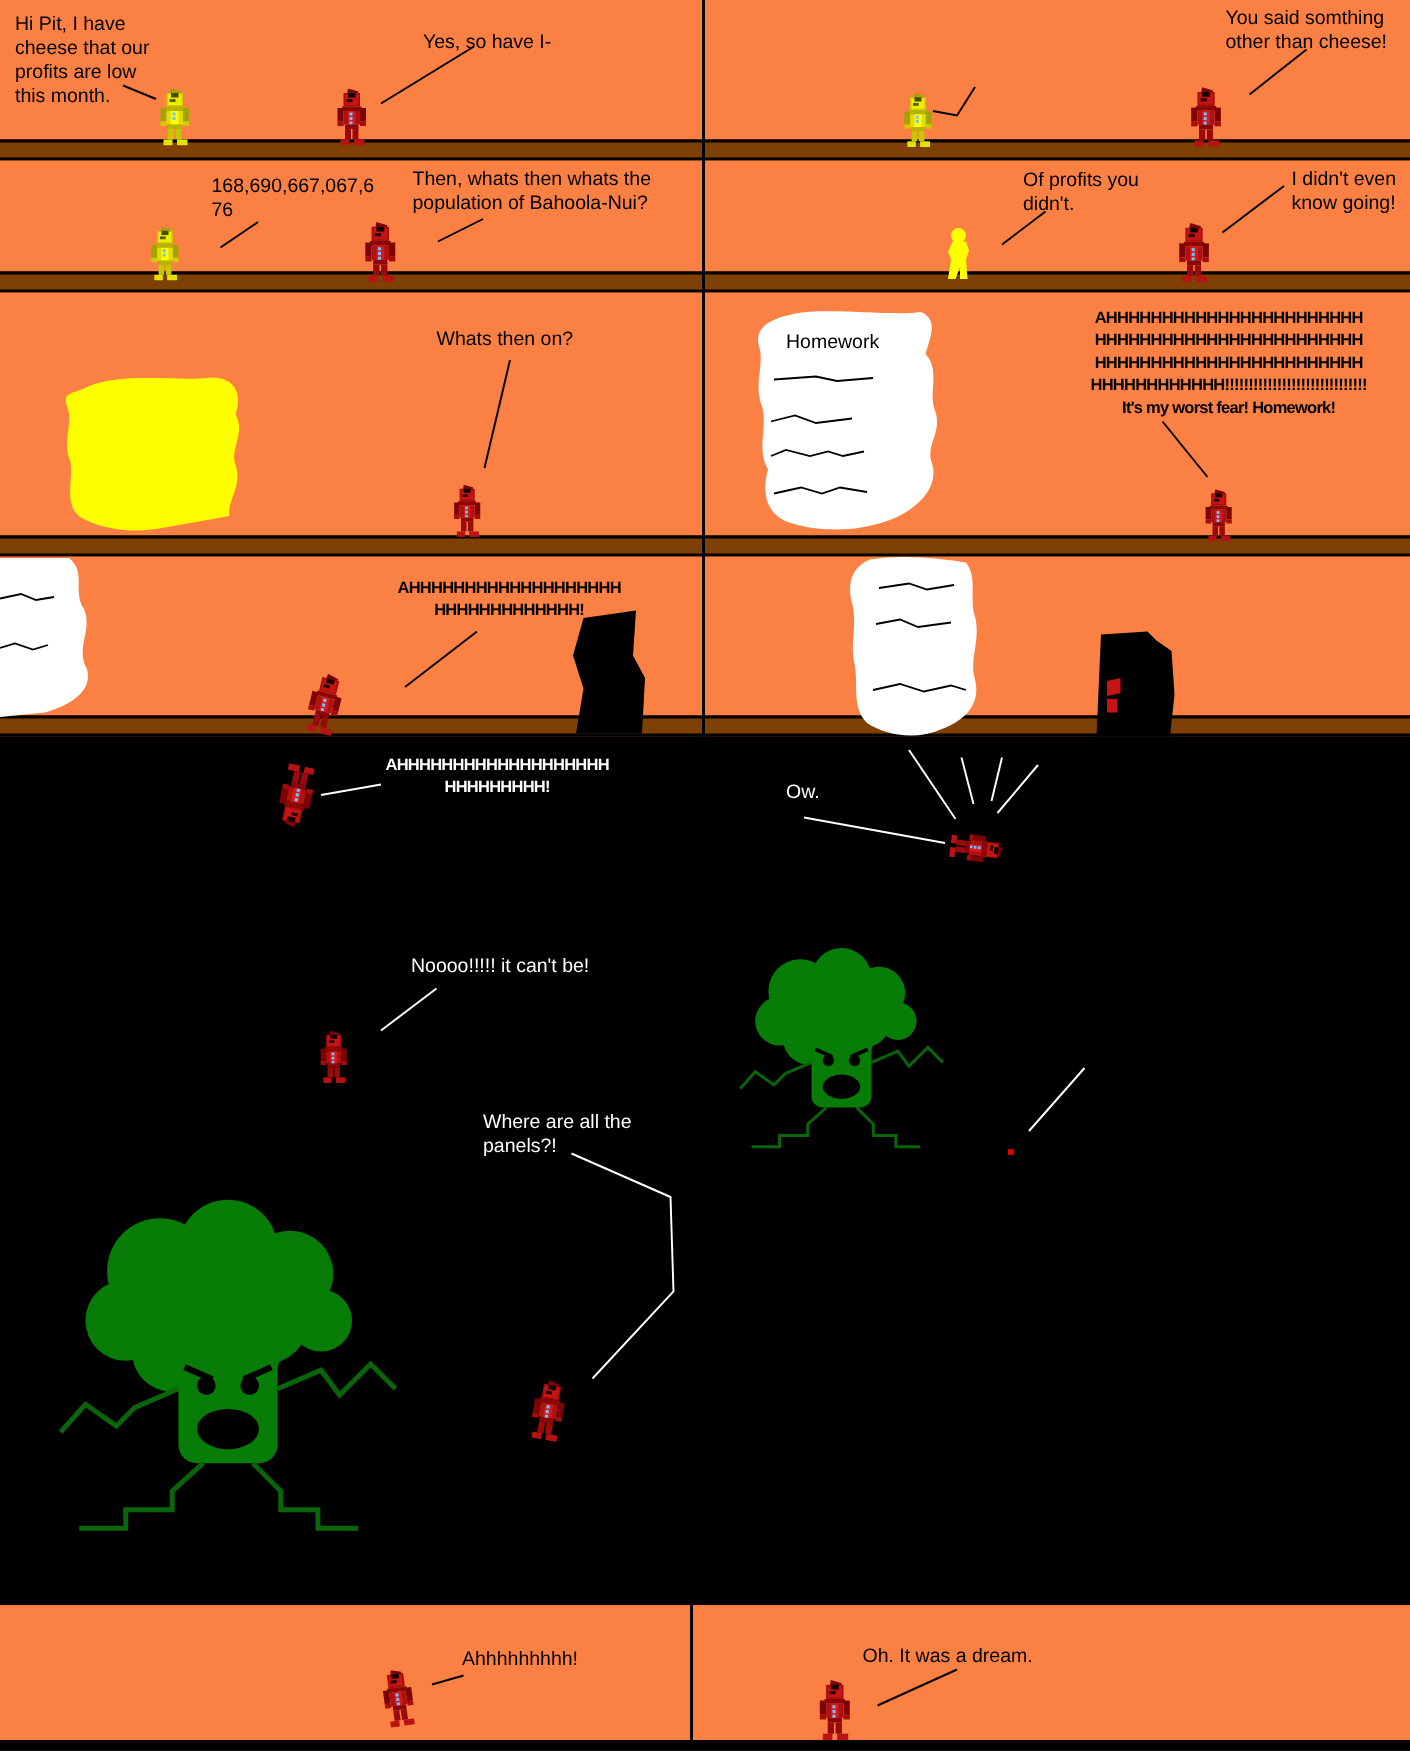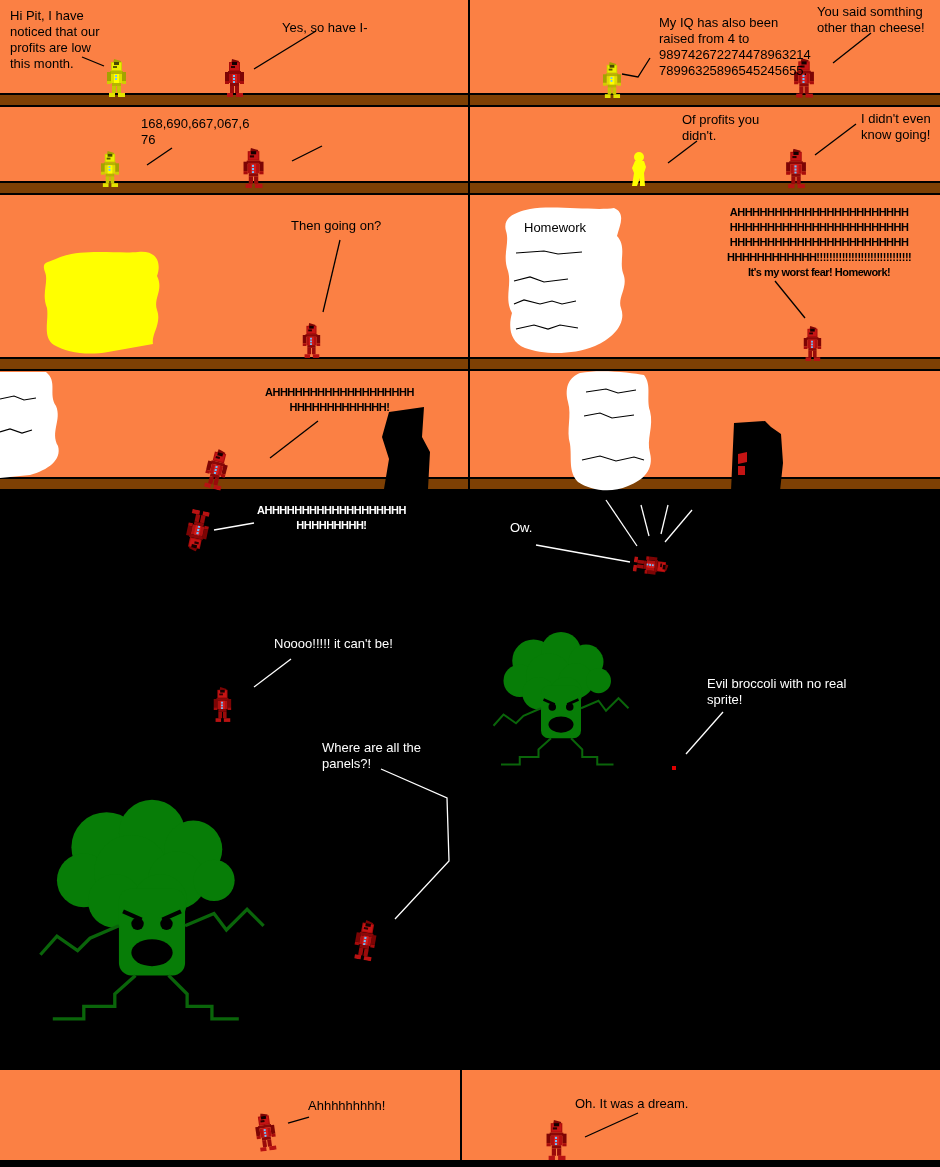--- a/index.html
+++ b/index.html
@@ -233,48 +233,44 @@
       <g>
         <line x1="606" y1="500" x2="637" y2="546"></line>
         <line x1="641" y1="505" x2="649" y2="536"></line>
         <line x1="668" y1="505" x2="661" y2="534"></line>
         <line x1="692" y1="510" x2="665" y2="542"></line>
       </g>
     </g>
   </svg>
 
   <div class="speech" style="left:10px;top:8px">Hi Pit, I have
-noticed that our
+cheese that our
 profits are low
 this month.</div>
   <div class="speech" style="left:282px;top:20px">Yes, so have I-</div>
-  <div class="speech" style="left:659px;top:15px">My IQ has also been
-raised from 4 to
-989742672274478963214
-78996325896545245655.</div>
   <div class="speech" style="left:817px;top:4px">You said somthing
 other than cheese!</div>
   <div class="speech" style="left:141px;top:116px">168,690,667,067,6
 76</div>
+  <div class="speech" style="left:275px;top:111px">Then, whats then whats the
+population of Bahoola-Nui?</div>
   <div class="speech" style="left:682px;top:112px">Of profits you
 didn't.</div>
   <div class="speech" style="left:861px;top:111px">I didn't even
 know going!</div>
-  <div class="speech" style="left:291px;top:218px">Then going on?</div>
+  <div class="speech" style="left:291px;top:218px">Whats then on?</div>
   <div class="speech scream" style="left:727px;top:205px">AHHHHHHHHHHHHHHHHHHHHHHH
 HHHHHHHHHHHHHHHHHHHHHHHH
 HHHHHHHHHHHHHHHHHHHHHHHH
 HHHHHHHHHHHH!!!!!!!!!!!!!!!!!!!!!!!!!!!!!!
 It's my worst fear! Homework!</div>
   <div class="speech scream" style="left:265px;top:385px">AHHHHHHHHHHHHHHHHHHH
 HHHHHHHHHHHHH!</div>
   <div class="speech scream white" style="left:257px;top:503px">AHHHHHHHHHHHHHHHHHHH
 HHHHHHHHH!</div>
-  <div class="speech white" style="left:510px;top:520px">Ow.</div>
+  <div class="speech white" style="left:524px;top:520px">Ow.</div>
   <div class="speech white" style="left:274px;top:636px">Noooo!!!!! it can't be!</div>
-  <div class="speech white" style="left:707px;top:676px">Evil broccoli with no real
-sprite!</div>
   <div class="speech white" style="left:322px;top:740px">Where are all the
 panels?!</div>
   <div class="speech" style="left:308px;top:1098px">Ahhhhhhhhh!</div>
   <div class="speech" style="left:575px;top:1096px">Oh. It was a dream.</div>
 
 </div>
 
 </body></html>

